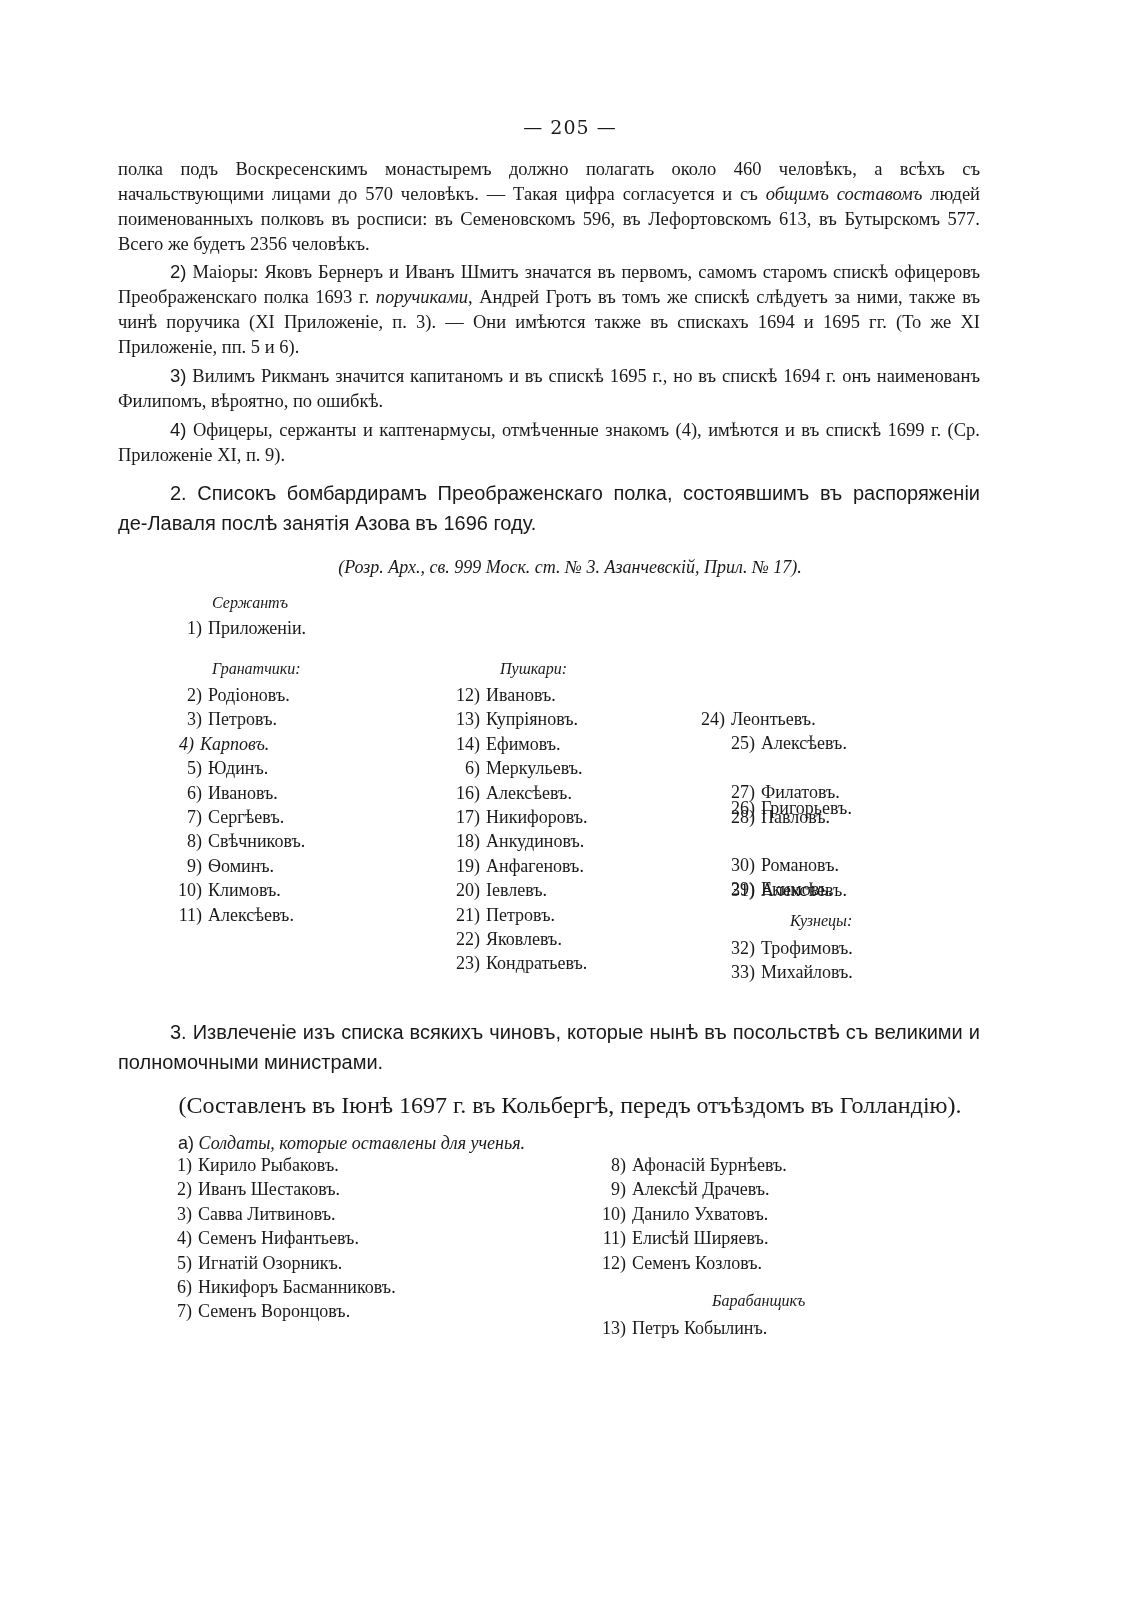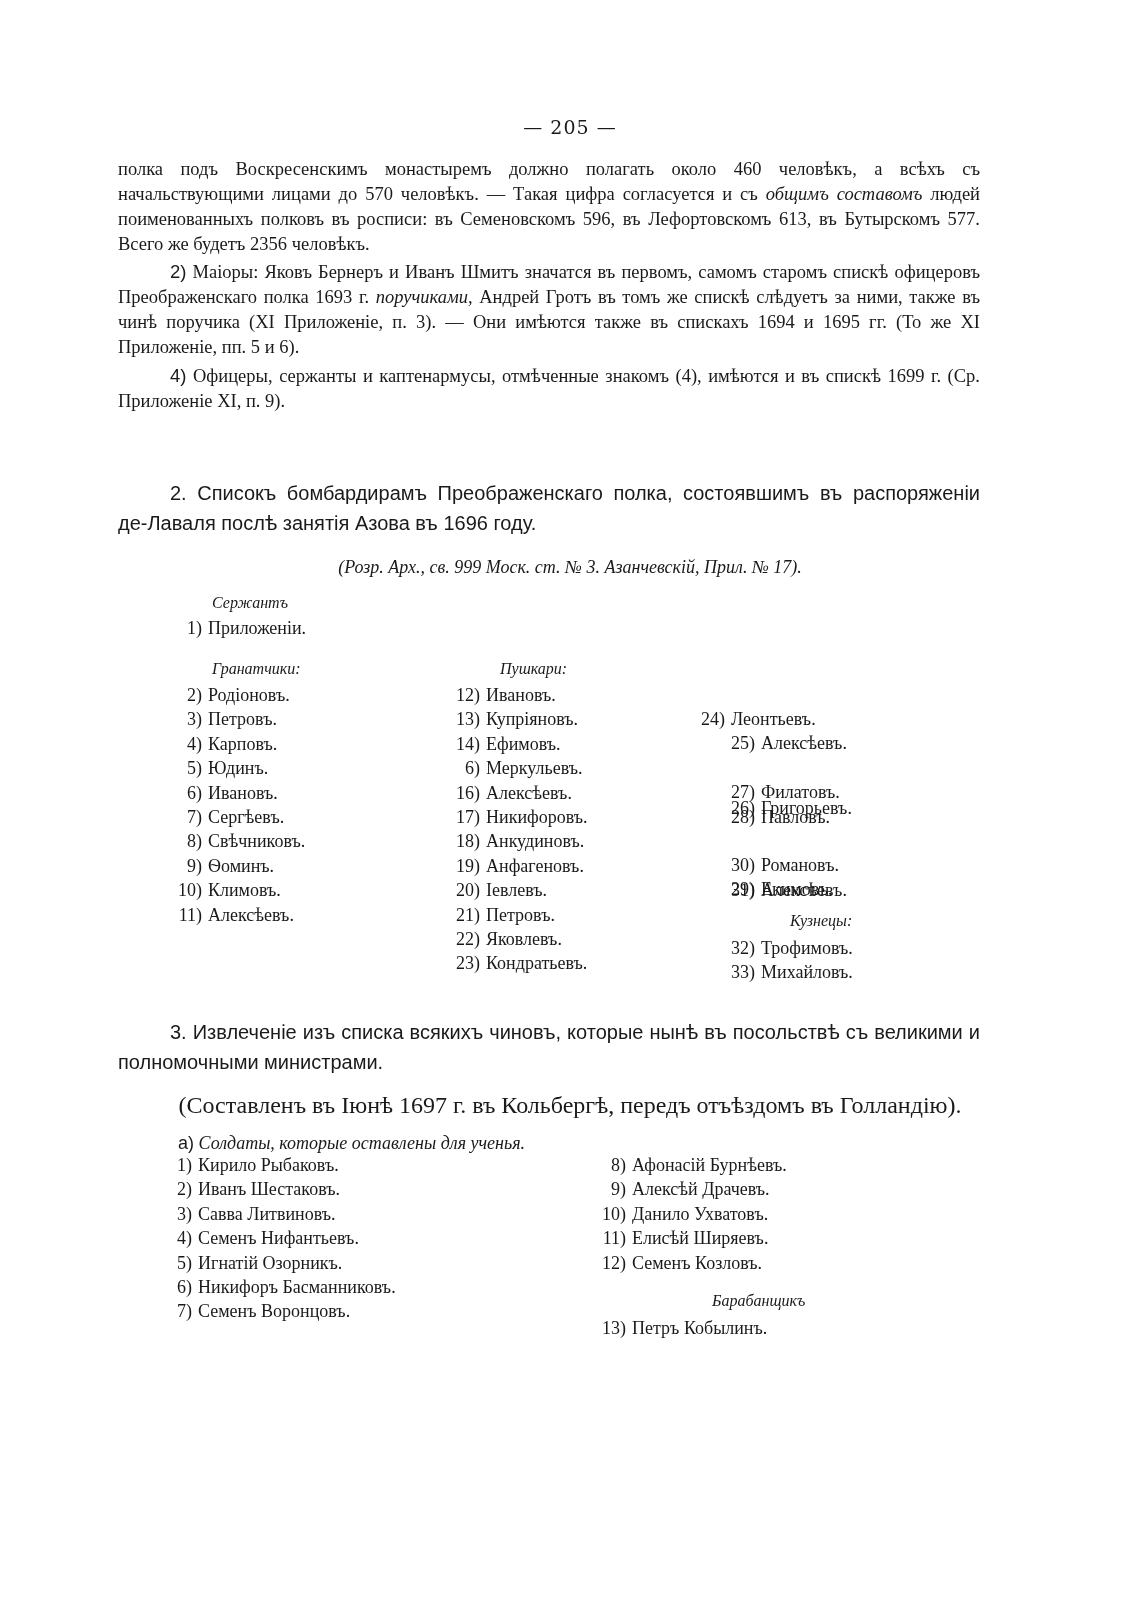--- a/index.html
+++ b/index.html
@@ -61,20 +61,23 @@
   <div class="block" style="top:157px;">
     <p class="para">
       <span>полка подъ Воскресенскимъ монастыремъ должно полагать около 460 человѣкъ, а всѣхъ съ начальствующими лицами до 570 человѣкъ. — Такая цифра согласуется и съ </span><em>общимъ составомъ</em><span> людей поименованныхъ полковъ въ росписи: въ Семеновскомъ 596, въ Лефортовскомъ 613, въ Бутырскомъ 577. Всего же будетъ 2356 человѣкъ.</span>
     </p>
   </div>
 
   <div class="block" style="top:259px;">
     <p class="para indent" style="margin-bottom:3px;">
       <span class="num">2)</span><span> Маіоры: Яковъ Бернеръ и Иванъ Шмитъ значатся въ первомъ, самомъ старомъ спискѣ офицеровъ Преображенскаго полка 1693 г. </span><em>поручиками,</em><span> Андрей Гротъ въ томъ же спискѣ слѣдуетъ за ними, также въ чинѣ поручика (XI Приложеніе, п. 3). — Они имѣются также въ спискахъ 1694 и 1695 гг. (То же XI Приложеніе, пп. 5 и 6).</span>
     </p>
+    <p class="para indent" style="margin-bottom:3px;">
+      <span class="num">3)</span><span> Вилимъ Рикманъ значится капитаномъ и въ спискѣ 1695 г., но въ спискѣ 1694 г. онъ наименованъ Филипомъ, вѣроятно, по ошибкѣ.</span>
+    </p>
     <p class="para indent">
       <span class="num">4)</span><span> Офицеры, сержанты и каптенармусы, отмѣченные знакомъ (4), имѣются и въ спискѣ 1699 г. (Ср. Приложеніе XI, п. 9).</span>
     </p>
   </div>
 
   <div class="block" style="top:478px;">
     <p class="heading">2. Списокъ бомбардирамъ Преображенскаго полка, состоявшимъ въ распоряженіи де-Лаваля послѣ занятія Азова въ 1696 году.</p>
   </div>
 
   <div class="source" style="top:557px;">(Розр. Арх., св. 999 Моск. ст. № 3. Азанчевскій, Прил. № 17).</div>
@@ -83,21 +86,21 @@
   <div class="list-item" style="left:170px; top:616px;">
     <span class="n" style="width:32px;">1)</span><span class="t">Приложеніи.</span>
   </div>
 
   <div class="label-it" style="left:212px; top:660px;">Гранатчики:</div>
   <div class="label-it" style="left:500px; top:660px;">Пушкари:</div>
 
   <div id="grenadiers">
       <div class="list-item" style="left: 170px; top: 683px;"><span class="n" style="width: 32px;">2)</span><span class="t">Родіоновъ.</span></div>
       <div class="list-item" style="left: 170px; top: 707.4px;"><span class="n" style="width: 32px;">3)</span><span class="t">Петровъ.</span></div>
-      <div class="list-item" style="left: 170px; top: 731.8px;"><span class="n" style="width: 32px;">4)</span><span class="t">Карповъ.</span></div>
+      <div class="list-item" style="left: 162px; top: 731.8px; font-style: italic;"><span class="n" style="width: 32px;">4)</span><span class="t">Карповъ.</span></div>
       <div class="list-item" style="left: 170px; top: 756.2px;"><span class="n" style="width: 32px;">5)</span><span class="t">Юдинъ.</span></div>
       <div class="list-item" style="left: 170px; top: 780.6px;"><span class="n" style="width: 32px;">6)</span><span class="t">Ивановъ.</span></div>
       <div class="list-item" style="left: 170px; top: 805px;"><span class="n" style="width: 32px;">7)</span><span class="t">Сергѣевъ.</span></div>
       <div class="list-item" style="left: 170px; top: 829.4px;"><span class="n" style="width: 32px;">8)</span><span class="t">Свѣчниковъ.</span></div>
       <div class="list-item" style="left: 170px; top: 853.8px;"><span class="n" style="width: 32px;">9)</span><span class="t">Ѳоминъ.</span></div>
       <div class="list-item" style="left: 170px; top: 878.2px;"><span class="n" style="width: 32px;">10)</span><span class="t">Климовъ.</span></div>
       <div class="list-item" style="left: 170px; top: 902.6px;"><span class="n" style="width: 32px;">11)</span><span class="t">Алексѣевъ.</span></div>
     </div>
   <div id="gunners1">
       <div class="list-item" style="left: 440px; top: 683px;"><span class="n" style="width: 40px;">12)</span><span class="t">Ивановъ.</span></div>

